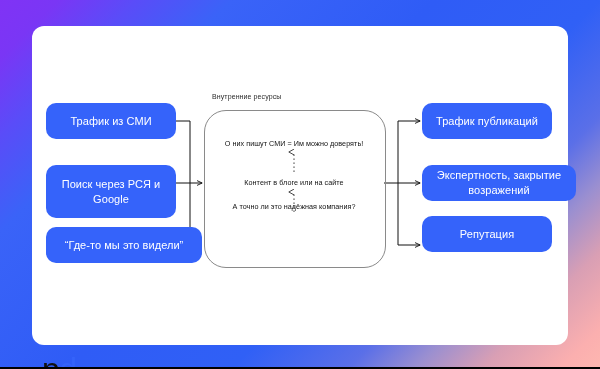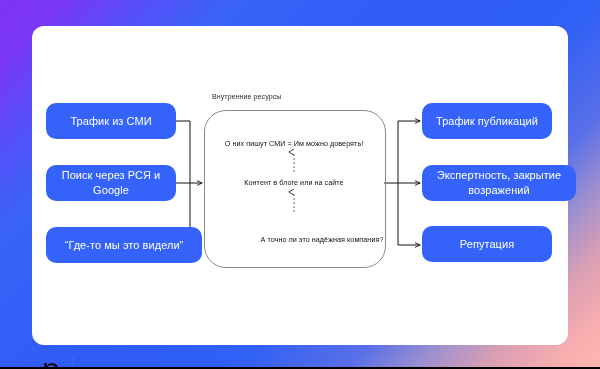--- a/index.html
+++ b/index.html
@@ -60,27 +60,27 @@
     align-items: center;
     justify-content: center;
     text-align: center;
     padding: 0 6px;
     box-sizing: border-box;
     letter-spacing: 0.05px;
   }
 
   
   #box-traffic  { left: 46px;  top: 103px; width: 130px; height: 36px; }
-  #box-search   { left: 46px;  top: 165px; width: 130px; height: 36px; }
+  #box-search   { left: 46px;  top: 165px; width: 130px; height: 53px; }
   #box-seen     { left: 46px;  top: 227px; width: 156px; height: 36px; }
 
   
   #box-publist  { left: 422px; top: 103px; width: 130px; height: 36px; }
   #box-expert   { left: 422px; top: 165px; width: 154px; height: 36px; }
-  #box-reput    { left: 422px; top: 226px; width: 130px; height: 36px; }
+  #box-reput    { left: 422px; top: 216px; width: 130px; height: 36px; }
 
   
   #center-box {
     position: absolute;
     left: 204px;
     top: 110px;
     width: 180px;
     height: 156px;
     border: 1px solid #8a8a8a;
     border-radius: 22px;
@@ -99,21 +99,21 @@
     width: 180px;
     left: 204px;
     text-align: center;
     font-size: 7.2px;
     color: #111111;
     letter-spacing: 0.05px;
     white-space: nowrap;
   }
   #ctext-top    { top: 139px; }
   #ctext-mid    { top: 178px; }
-  #ctext-bottom { top: 235px; margin-left: 28px; }
+  #ctext-bottom { top: 202px; }
 
   
   #wires {
     position: absolute;
     left: 0;
     top: 0;
     width: 600px;
     height: 369px;
     pointer-events: none;
   }

